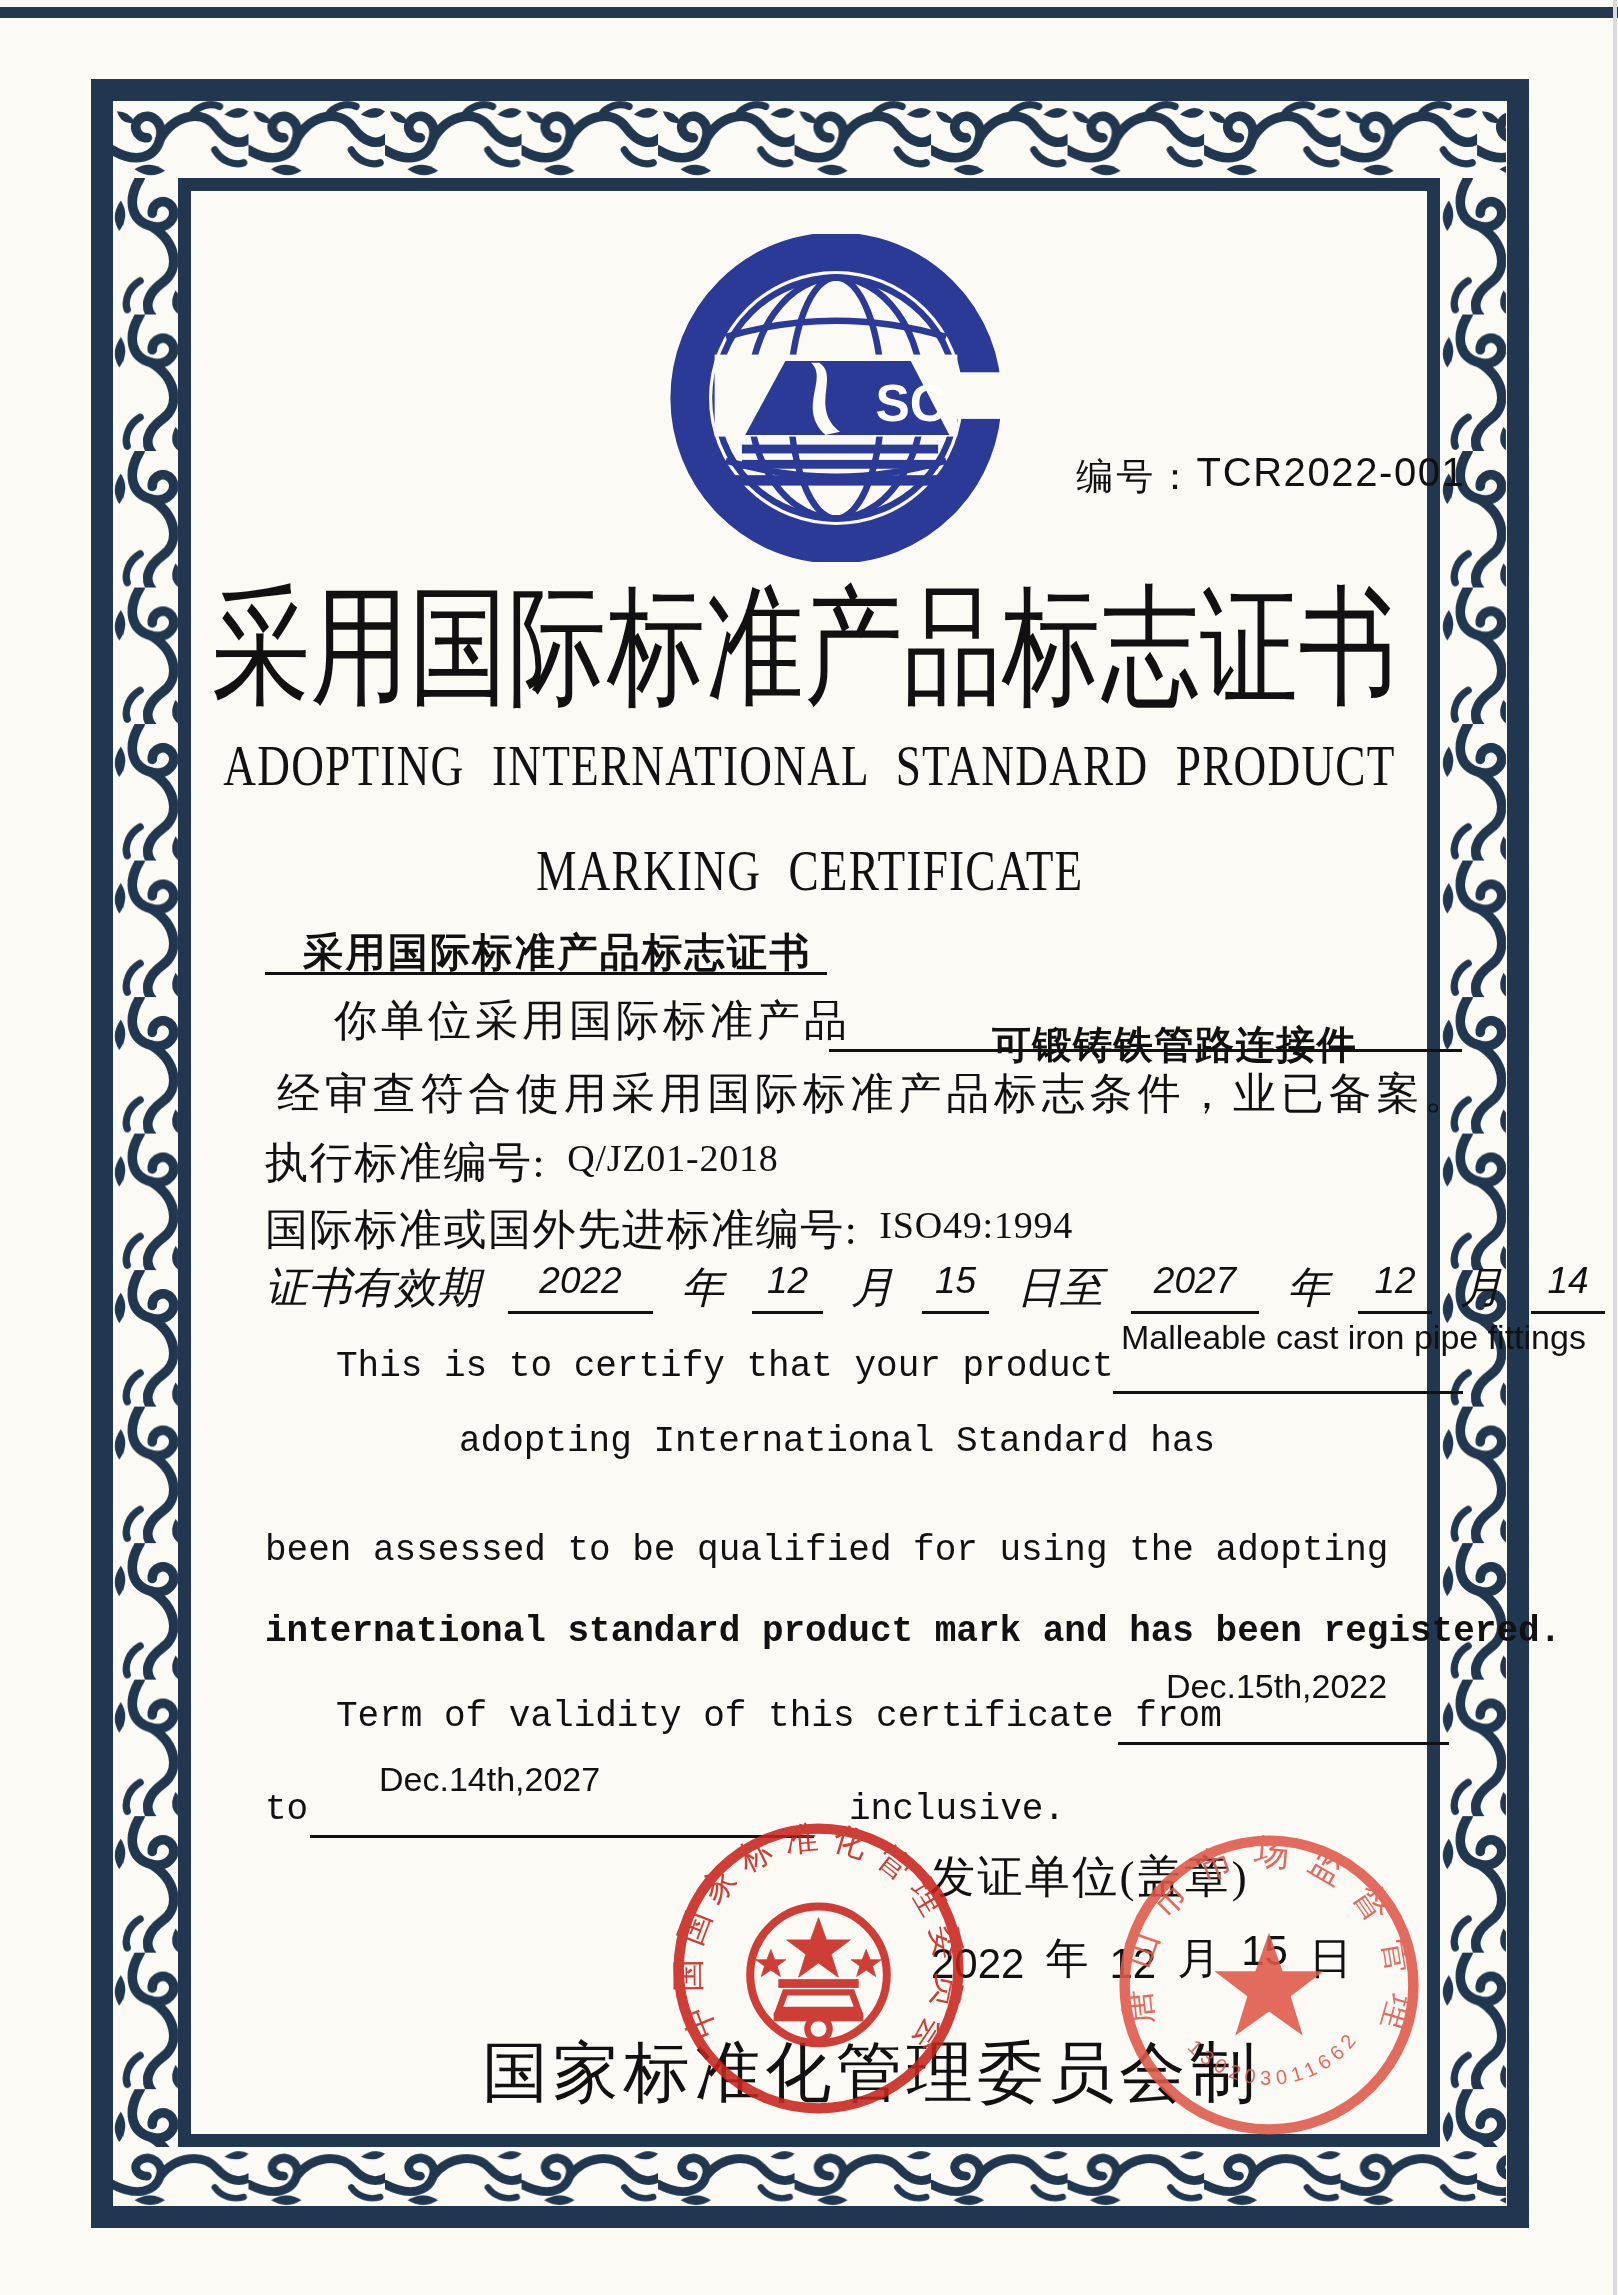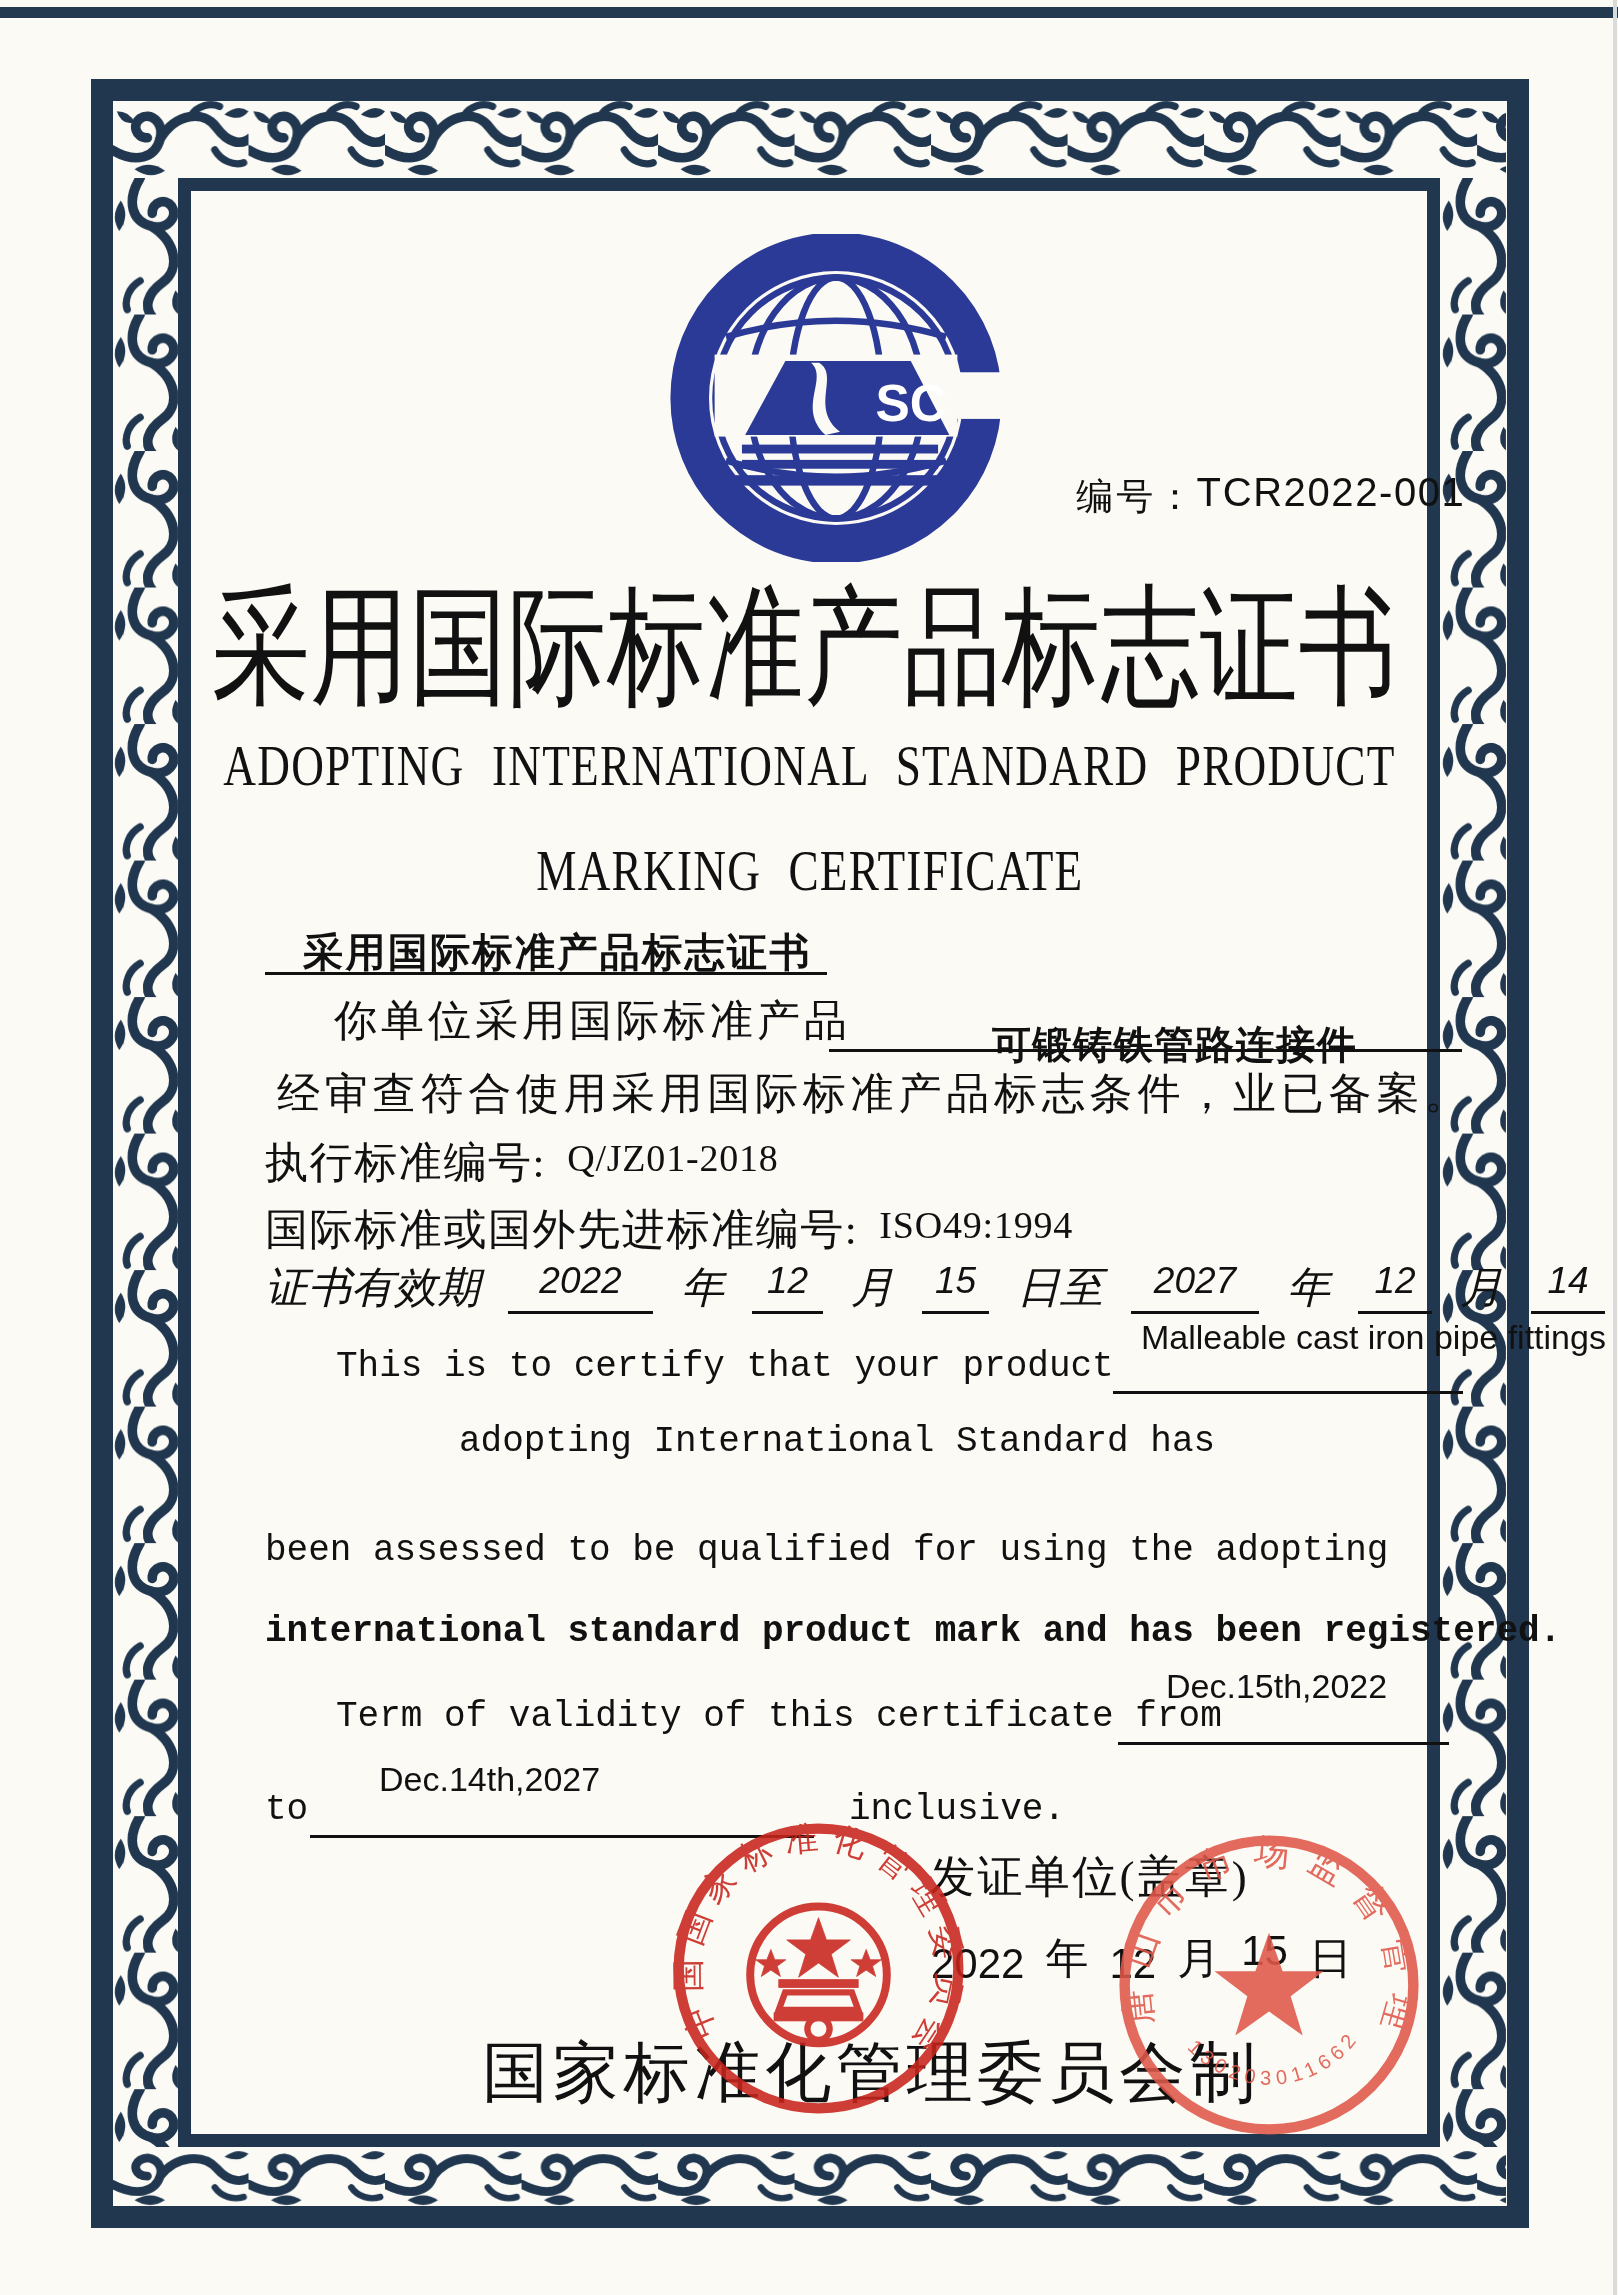--- a/index.html
+++ b/index.html
@@ -14,21 +14,21 @@
   .scan-top{left:0;top:7.2px;width:1619px;height:10.4px;background:#22394f;}
   .scan-right{right:1.6px;top:0;width:4px;height:2295px;background:#d8dadb;}
 
   
   .frame-outer{left:91px;top:79px;width:1394px;height:2105px;border:22px solid #20374f;}
   .frame-inner{left:178px;top:178px;width:1236px;height:1943px;border:13px solid #20374f;}
   .band{overflow:hidden;}
   .band svg{display:block;}
 
   
-  .cert-no{left:1076px;top:472px;white-space:nowrap;text-align:center;}
+  .cert-no{left:1076px;top:452px;white-space:nowrap;text-align:center;}
   .cert-no .lbl{font-size:37px;letter-spacing:3.2px;}
   .cert-no .val{font-family:"Liberation Sans",sans-serif;font-size:40px;letter-spacing:1.6px;position:relative;top:-3.2px;}
 
   .logo{left:668px;top:234px;}
 
   .zh-title{left:0;top:562px;width:1593px;text-align:center;white-space:nowrap;margin-left:8px;}
   .zh-title span{display:inline-block;font-size:98px;letter-spacing:0.8px;transform:scaleY(1.32);transform-origin:center top;font-weight:500;}
 
   .en-title{left:0;width:1619px;text-align:center;white-space:nowrap;}
   .en1{top:732px;}
@@ -48,21 +48,21 @@
   .line-intl{left:265px;top:1201px;letter-spacing:1.6px;}
   .fill-val{font-family:Liberation Serif, serif;font-size:38px;font-weight:500;letter-spacing:0.8px;display:inline-block;transform:translateY(-6.4px);margin-left:21px;}
 
   .validity{left:265px;top:1259px;display:flex;align-items:center;column-gap:28px;font-size:43px;white-space:nowrap;font-style:italic;}
   .blank{display:inline-block;border-bottom:3.2px solid #111;text-align:center;}
   .blank b{display:inline-block;font-family:"Liberation Sans",sans-serif;font-weight:500;font-size:37px;transform:translateY(-8px);}
   .w1{width:145px;} .w2{width:71px;} .w3{width:67px;} .w4{width:128px;} .w5{width:74px;} .w6{width:74px;}
 
   .mono{font-family:"Liberation Mono",monospace;font-size:36px;white-space:nowrap;}
   .line-certify{left:336px;top:1346px;}
-  .product-en{left:1121px;top:1318px;font-family:"Liberation Sans",sans-serif;font-size:34px;white-space:nowrap;margin-left:20px;}
+  .product-en{left:1121px;top:1318px;font-family:"Liberation Sans",sans-serif;font-size:34px;white-space:nowrap;}
   .ul-c{left:1113px;top:1391px;width:350px;}
   .line-adopt{left:459px;top:1421px;text-align:right;}
   .line-assessed{left:265px;top:1530px;}
   .line-registered{left:265px;top:1611px;font-weight:bold;}
   .line-term{left:336px;top:1696px;}
   .term-from{left:1166px;top:1667px;font-family:"Liberation Sans",sans-serif;font-size:34px;white-space:nowrap;}
   .ul-d{left:1118px;top:1742px;width:331px;}
   .line-to{left:265px;top:1789px;}
   .term-to{left:379px;top:1760px;font-family:"Liberation Sans",sans-serif;font-size:34px;white-space:nowrap;}
   .ul-e{left:310px;top:1835px;width:504px;}

